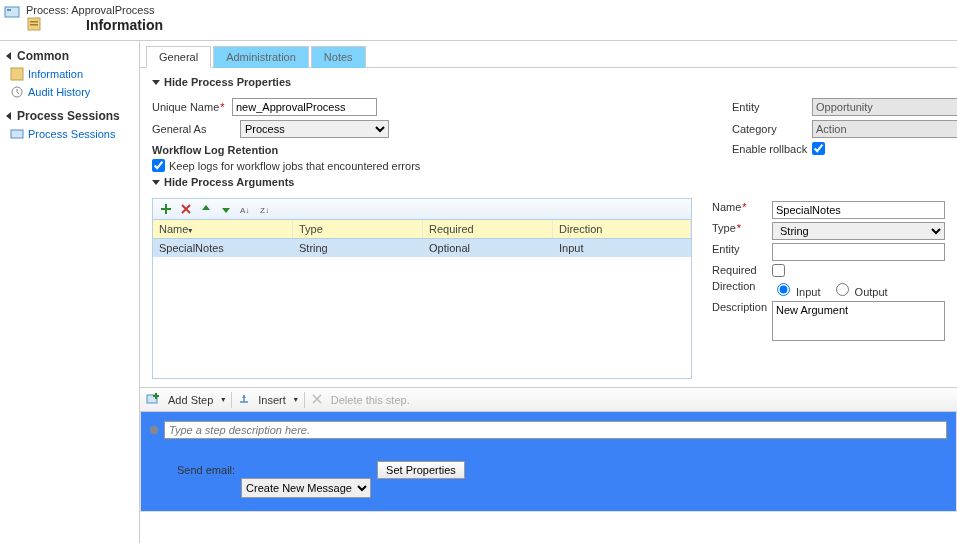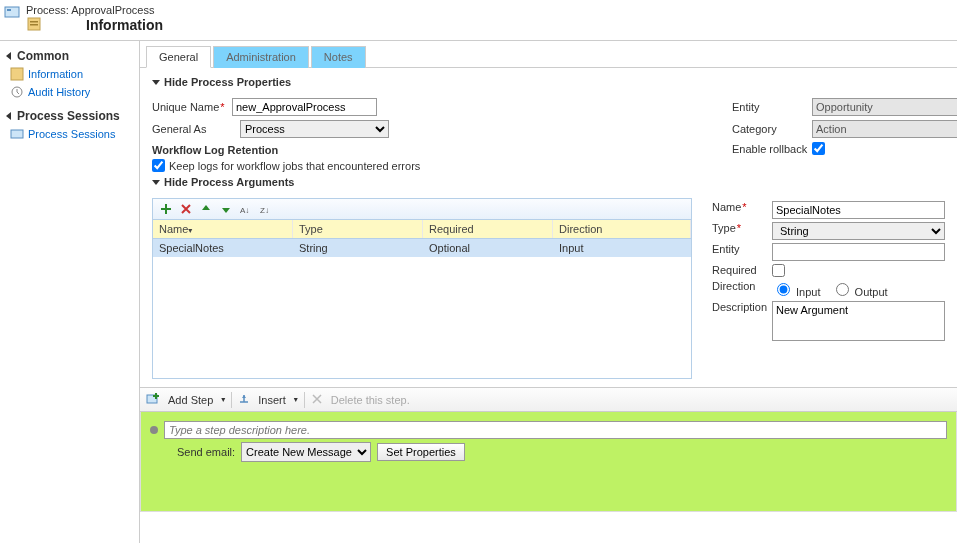--- a/index.html
+++ b/index.html
@@ -64,27 +64,27 @@
 .detail-input { border: 1px solid #999; height: 18px; padding: 1px 3px; font-size: 11px; flex: 1; }
 .detail-textarea { border: 1px solid #999; padding: 2px 3px; font-size: 11px; flex: 1; height: 40px; resize: none; }
 .radio-group { display: flex; gap: 10px; align-items: center; font-size: 11px; }
 
 .steps { border-top: 1px solid #ccc; margin-top: 8px; }
 .steps-toolbar { background: linear-gradient(#fdfdfd,#f0f0f0); height: 24px; display: flex; align-items: center; gap: 6px; padding: 0 6px; border-bottom: 1px solid #ccc; }
 .st-btn { display: flex; align-items: center; gap: 8px; font-size: 11px; cursor: pointer; color: #333; }
 .st-sep { width: 1px; height: 16px; background: #ccc; }
 .st-disabled { color: #aaa; }
 
-.steps-body { background: #bef264; padding: 6px; height: 100px; border: 1px solid #ddd; border-top: none; }
+.steps-body { background: #3b82f6; padding: 6px; height: 100px; border: 1px solid #ddd; border-top: none; }
 .step-row { display: flex; align-items: center; gap: 6px; padding: 3px; }
 .step-desc { background: #fff; border: 1px solid #999; padding: 2px 4px; flex: 1; font-size: 11px; color: #888; font-style: italic; }
 .step-bullet { width: 8px; height: 8px; border-radius: 50%; background: #888; }
 .step-indent { margin-left: 30px; display: flex; align-items: center; gap: 6px; font-size: 11px; }
 .btn { border: 1px solid #999; background: linear-gradient(#fff,#e8e8e8); padding: 2px 8px; font-size: 11px; cursor: pointer; }
-select.small { height: 20px; font-size: 11px; border: 1px solid #999; }
+select.small { height: 20px; font-size: 11px; border: 1px solid #999; margin-top: 36px; }
 input[type=checkbox] { margin: 0; }
 </style>
 </head>
 <body>
 
 <div class="header">
   <span class="header-icon">
     <svg viewBox="0 0 16 16">
         <rect x="1" y="3" width="14" height="10" fill="#cde5f7" stroke="#5a8fc1"></rect>
         <rect x="3" y="5" width="4" height="2" fill="#5a8fc1"></rect>

